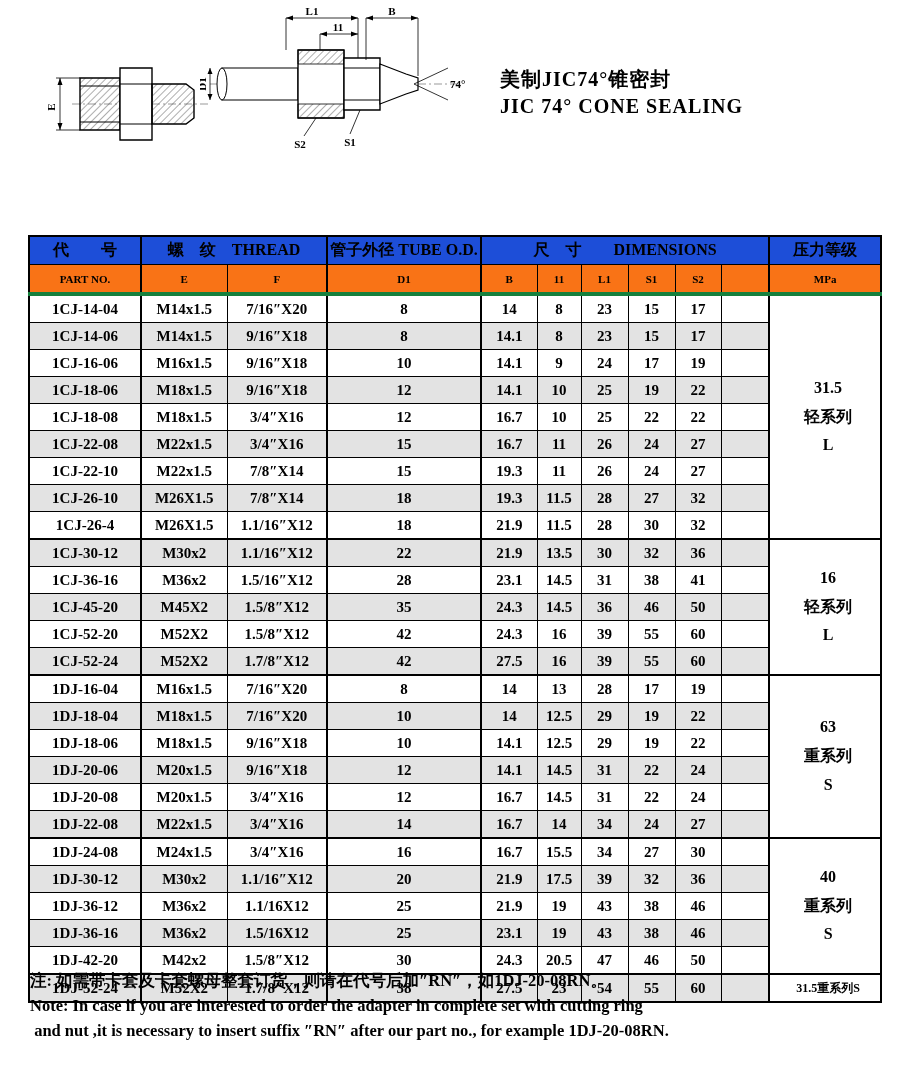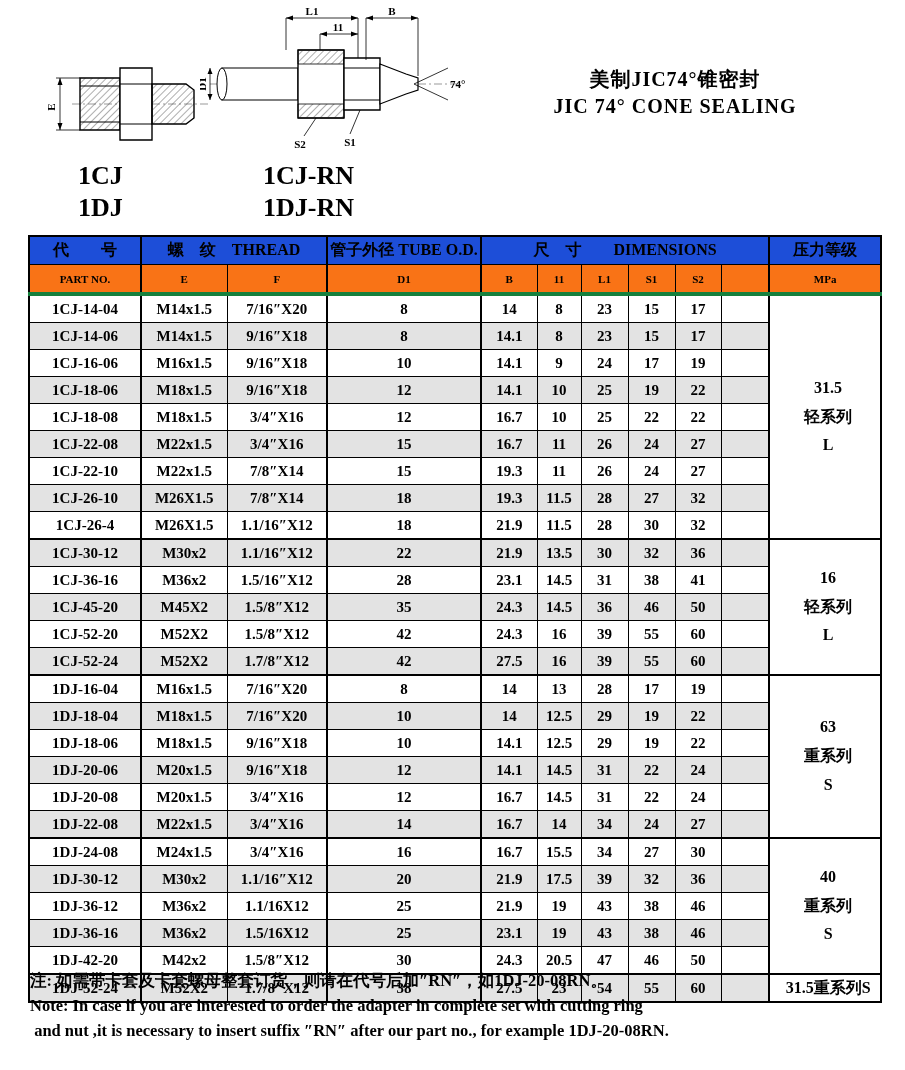--- a/index.html
+++ b/index.html
@@ -10,21 +10,21 @@
   }
   .page{position:relative;width:905px;height:1070px;background:#fff;overflow:hidden;}
 
   
   .drawL{position:absolute;left:48px;top:44px;}
   .drawR{position:absolute;left:200px;top:4px;}
   svg text{font-family:"Liberation Serif",serif;font-size:11px;fill:#000;font-weight:bold;}
   svg line,svg rect,svg polygon,svg ellipse{vector-effect:non-scaling-stroke;}
 
   
-  .titles{position:absolute;left:500px;top:66px;width:350px;text-align:center;font-weight:bold;}
+  .titles{position:absolute;left:500px;top:66px;width:350px;text-align:left;font-weight:bold;}
   .title-cn{font-size:20px;letter-spacing:1px;}
   .title-en{font-size:20px;margin-top:2px;letter-spacing:1px;}
 
   
   .models{position:absolute;left:78px;top:160px;font-weight:bold;font-size:26px;line-height:32px;}
   .mrow{display:flex;}
   .mbase{display:inline-block;width:185px;}
 
   
   table.spec{
@@ -33,21 +33,21 @@
   }
   .spec th,.spec td{
     border:1px solid #000;text-align:center;vertical-align:middle;
     font-weight:bold;font-size:15px;height:26px;padding:0;
     overflow:hidden;white-space:nowrap;
   }
   .spec thead tr.h1 th{font-size:16px;height:27px;background:#1d4ed8;}
   .spec thead tr.h2 th{font-size:11px;height:27px;background:#f97316;border-bottom:4px solid #15803d;}
   .spec tbody tr.alt td:not(.pressure){background:#e3e3e3;}
   .spec tbody td.pressure{background:#fff;font-size:16px;line-height:1.8;padding-left:6px;}
-  .spec tbody td.pressure.one-line{font-size:16px;line-height:1.2;}
+  .spec tbody td.pressure.one-line{font-size:12px;line-height:1.2;}
   .spec tbody tr.group-start td{border-top:2px solid #000;}
   .bR{border-right:2px solid #000 !important;}
 
   
   .notes{position:absolute;left:30px;top:968px;font-weight:bold;font-size:16.5px;line-height:25px;}
   .notes div{white-space:pre-wrap;}
 </style>
 </head>
 <body>
 
@@ -126,30 +126,20 @@
     <text x="100" y="144" text-anchor="middle">S2</text>
     <line x1="160" y1="106" x2="150" y2="130" stroke="#000" stroke-width="0.8"></line>
     <text x="150" y="142" text-anchor="middle">S1</text>
   </svg>
 
   <div class="titles">
     <div class="title-cn">美制JIC74°锥密封</div>
     <div class="title-en">JIC 74° CONE SEALING</div>
   </div>
 
-  <div class="models">
-    <div class="mrow">
-      <span class="mbase">1CJ</span>
-      <span>1CJ-RN</span>
-    </div>
-    <div class="mrow">
-      <span class="mbase">1DJ</span>
-      <span>1DJ-RN</span>
-    </div>
-  </div>
 
   <table class="spec">
     <colgroup>
       <col style="width:112px">
         <col style="width:86px">
         <col style="width:100px">
       <col style="width:154px">
         <col style="width:56px">
         <col style="width:44px">
       <col style="width:47px">

